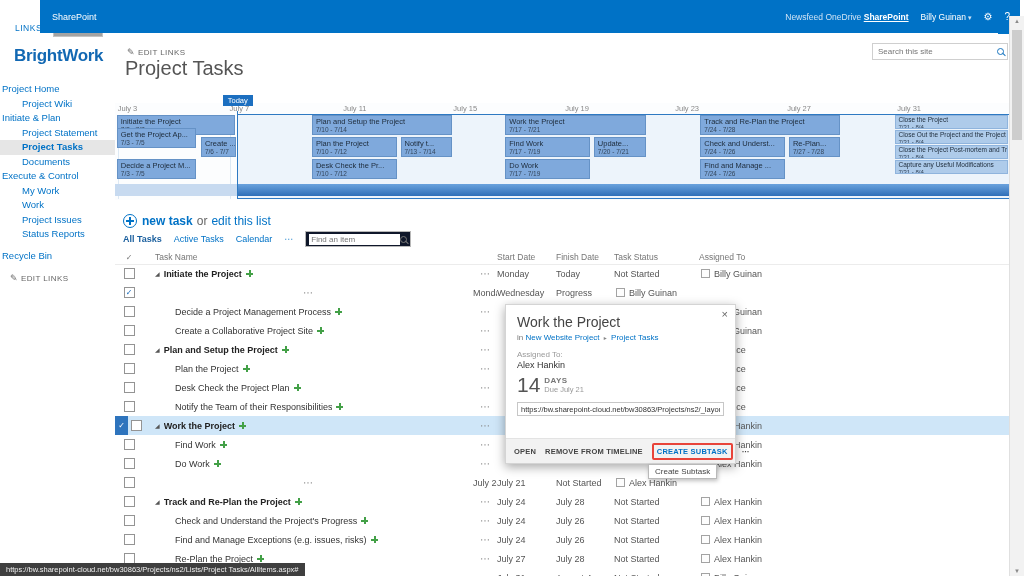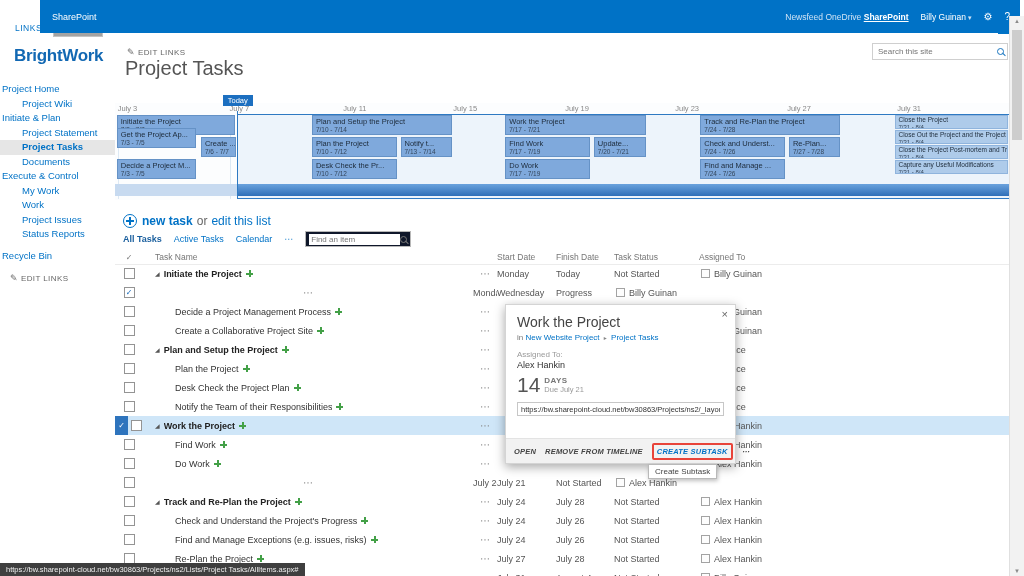--- a/index.html
+++ b/index.html
@@ -129,21 +129,21 @@
   .co-label{font-size:8px;color:#999;margin-top:8px;}
   .co-assignee{font-size:9px;color:#333;margin-top:1px;}
   .co-days{display:flex;align-items:flex-start;margin-top:4px;gap:4px;}
   .co-days-num{font-size:21px;font-weight:300;color:#555;line-height:21px;}
   .co-days-col{display:flex;flex-direction:column;margin-top:2px;}
   .co-days-unit{font-size:8px;color:#777;font-weight:bold;letter-spacing:.4px;}
   .co-due{font-size:7.5px;color:#999;}
   .co-url{margin-top:7px;width:100%;height:14px;border:1px solid #c7c7c7;font-size:7.5px;color:#333;
           padding:0 3px;box-sizing:border-box;font-family:"Liberation Sans",sans-serif;outline:none;}
   .co-footer{position:absolute;bottom:0;left:0;right:0;height:24px;background:#f2f2f2;border-top:1px solid #e3e3e3;
-             display:flex;align-items:center;padding:0 8px;gap:9px;font-style:italic;}
+             display:flex;align-items:center;padding:0 8px;gap:9px;}
   .co-btn{font-size:7.5px;font-weight:bold;color:#444;letter-spacing:.2px;cursor:pointer;white-space:nowrap;}
   .co-btn.accent{color:#0072c6;}
   .co-btn.highlight{border:2px solid #e8443a;padding:2px 3px;border-radius:2px;}
   .tooltip{position:absolute;left:648px;top:464px;background:#fff;border:1px solid #b9b9b9;
            box-shadow:1px 2px 4px rgba(0,0,0,.25);font-size:8px;color:#444;padding:2px 6px;z-index:55;white-space:nowrap;}
 
   
   .statusbar{position:absolute;left:0;bottom:0;height:13px;background:#3f3f3f;color:#f0f0f0;
              font-size:7.5px;line-height:13px;padding:0 6px;z-index:60;white-space:nowrap;}
   .scrollbar{position:absolute;top:16px;right:0;width:14px;bottom:0;background:#f2f2f2;border-left:1px solid #e0e0e0;z-index:40;}

